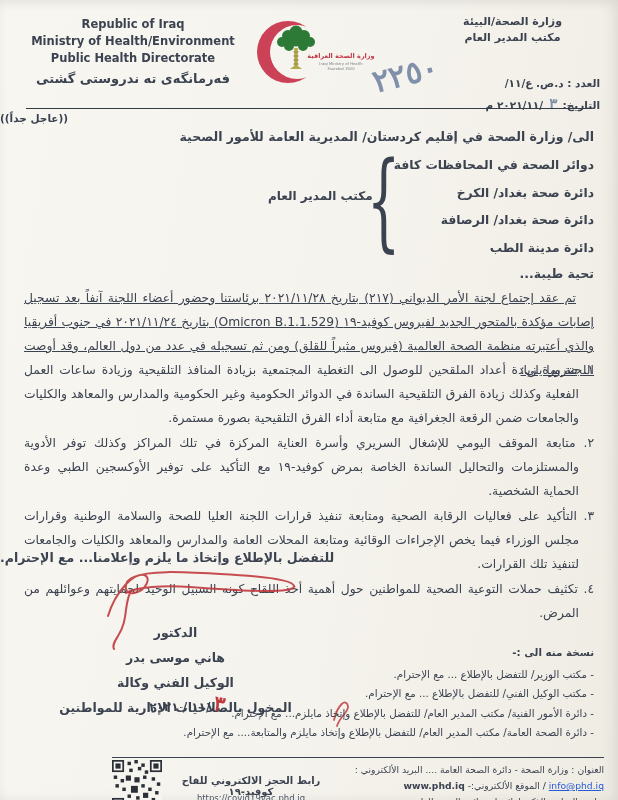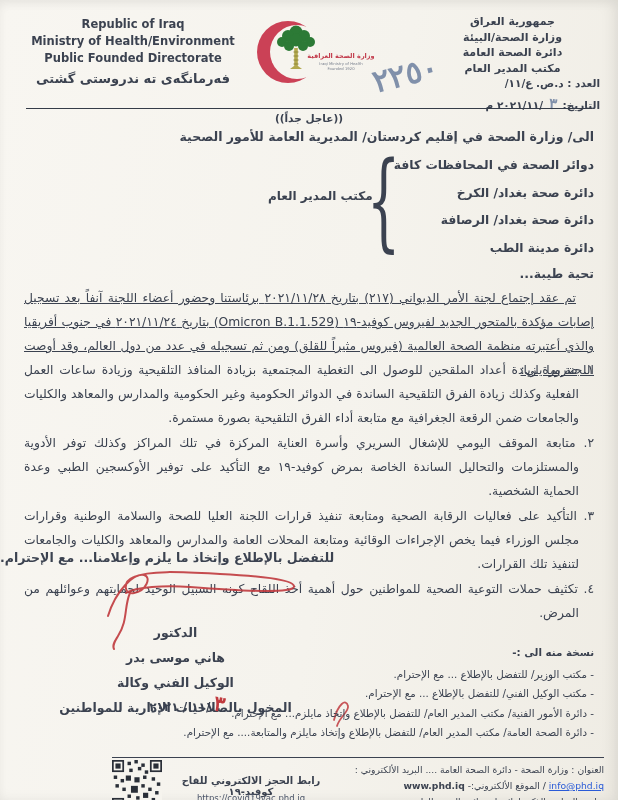--- a/index.html
+++ b/index.html
@@ -15,21 +15,21 @@
   .hdr-en .ku{font-size:13px;margin-top:3px;}
   .hdr-logo{position:absolute;left:244px;top:10px;width:130px;height:90px;}
   .hdr-ar-top{position:absolute;right:28px;top:14px;width:155px;text-align:center;direction:rtl;font-weight:bold;font-size:11px;line-height:15.5px;}
   .hdr-meta{position:absolute;right:18px;direction:rtl;font-size:10.5px;font-weight:bold;white-space:nowrap;}
   .m1{top:77px;} .m2{top:95px;}
   .ltr-ov{direction:ltr;unicode-bidi:bidi-override;display:inline-block;}
   .hand{font-family:"DejaVu Serif", serif;color:#8090aa;}
   .hand-number{position:absolute;left:372px;top:56px;font-size:31px;letter-spacing:3px;transform:rotate(-14deg);font-weight:bold;}
   .hand-day{font-size:15px;display:inline-block;transform:rotate(6deg);margin:0 2px;}
   .rule{position:absolute;left:26px;top:108px;width:566px;border-top:1.6px solid #353c48;}
-  .urgent{position:absolute;left:0;top:112px;width:618px;text-align:center;font-size:10.5px;font-weight:bold;direction:rtl;}
+  .urgent{position:absolute;left:0;top:112px;width:618px;text-align:left;font-size:10.5px;font-weight:bold;direction:rtl;}
   
   .to-line{position:absolute;right:24px;top:129px;direction:rtl;font-size:12.5px;font-weight:bold;}
   .group{position:absolute;right:24px;top:152px;direction:rtl;text-align:right;font-size:12.3px;font-weight:bold;line-height:27.5px;}
   .brace{position:absolute;left:350px;top:149px;height:110px;font-size:106px;line-height:106px;color:#3b4250;transform:scaleX(.5);transform-origin:center;font-weight:normal;font-family:"DejaVu Serif",serif;}
   .group-label{position:absolute;left:268px;top:189px;direction:rtl;font-size:12px;font-weight:bold;}
   
   .subject{position:absolute;left:0;top:241px;width:618px;text-align:center;direction:rtl;font-size:13px;font-weight:bold;}
   .greeting{position:absolute;right:24px;top:266px;direction:rtl;font-size:12.5px;font-weight:bold;}
   .intro{position:absolute;left:24px;top:286px;width:570px;direction:rtl;text-align:justify;font-size:12.3px;line-height:24px;text-indent:18px;text-decoration:underline;}
   .recs{position:absolute;left:24px;top:358px;width:570px;direction:rtl;text-align:justify;font-size:12.3px;line-height:24px;}
@@ -54,21 +54,21 @@
   .qr{position:absolute;left:112px;top:760px;width:50px;height:50px;}
 </style>
 </head>
 <body>
 
 <div class="page">
 
   <div class="hdr-en">
     <div>Republic of Iraq</div>
     <div>Ministry of Health/Environment</div>
-    <div>Public Founded Directorate</div>
+    <div>Public Health Directorate</div>
     <div class="ku">فه‌رمانگه‌ی ته‌ ندروستی گشتی</div>
   </div>
 
   <div class="hdr-logo">
     <svg viewBox="0 0 130 90" width="130" height="90">
       <circle cx="44" cy="42" r="31" fill="#cb4156"></circle>
       <circle cx="53" cy="42" r="27" fill="#f6f4ee"></circle>
       <g fill="#2c7a36">
         <circle cx="52" cy="22" r="6.5"></circle>
           <circle cx="44" cy="26" r="6"></circle>
@@ -87,23 +87,21 @@
           <line x1="49.5" y1="54" x2="54.5" y2="54"></line>
       </g>
       <path d="M46,59 L58,59 L54,56 L50,56 Z" fill="#b3a94f"></path>
       <text x="97" y="48" text-anchor="middle" font-size="6.5" fill="#c23a4b" font-weight="bold">وزارة الصحة العراقية</text>
       <text x="97" y="55" text-anchor="middle" font-size="3.8" fill="#7b828f">Iraqi Ministry of Health</text>
       <text x="97" y="60" text-anchor="middle" font-size="3.8" fill="#7b828f">Founded 1920</text>
     </svg>
   </div>
 
   <div class="hdr-ar-top">
-    <div>جمهورية العراق</div>
     <div>وزارة الصحة/البيئة</div>
-    <div>دائرة الصحة العامة</div>
     <div>مكتب المدير العام</div>
   </div>
   <div class="hdr-meta m1">
     <span>العدد : د.ص. ع/١١/</span>
   </div>
   <div class="hdr-meta m2">
     <span>التاريخ:</span>
     <span class="hand hand-day">٣</span>
     <span class="ltr-ov">م ٢٠٢١/١١/</span>
   </div>

